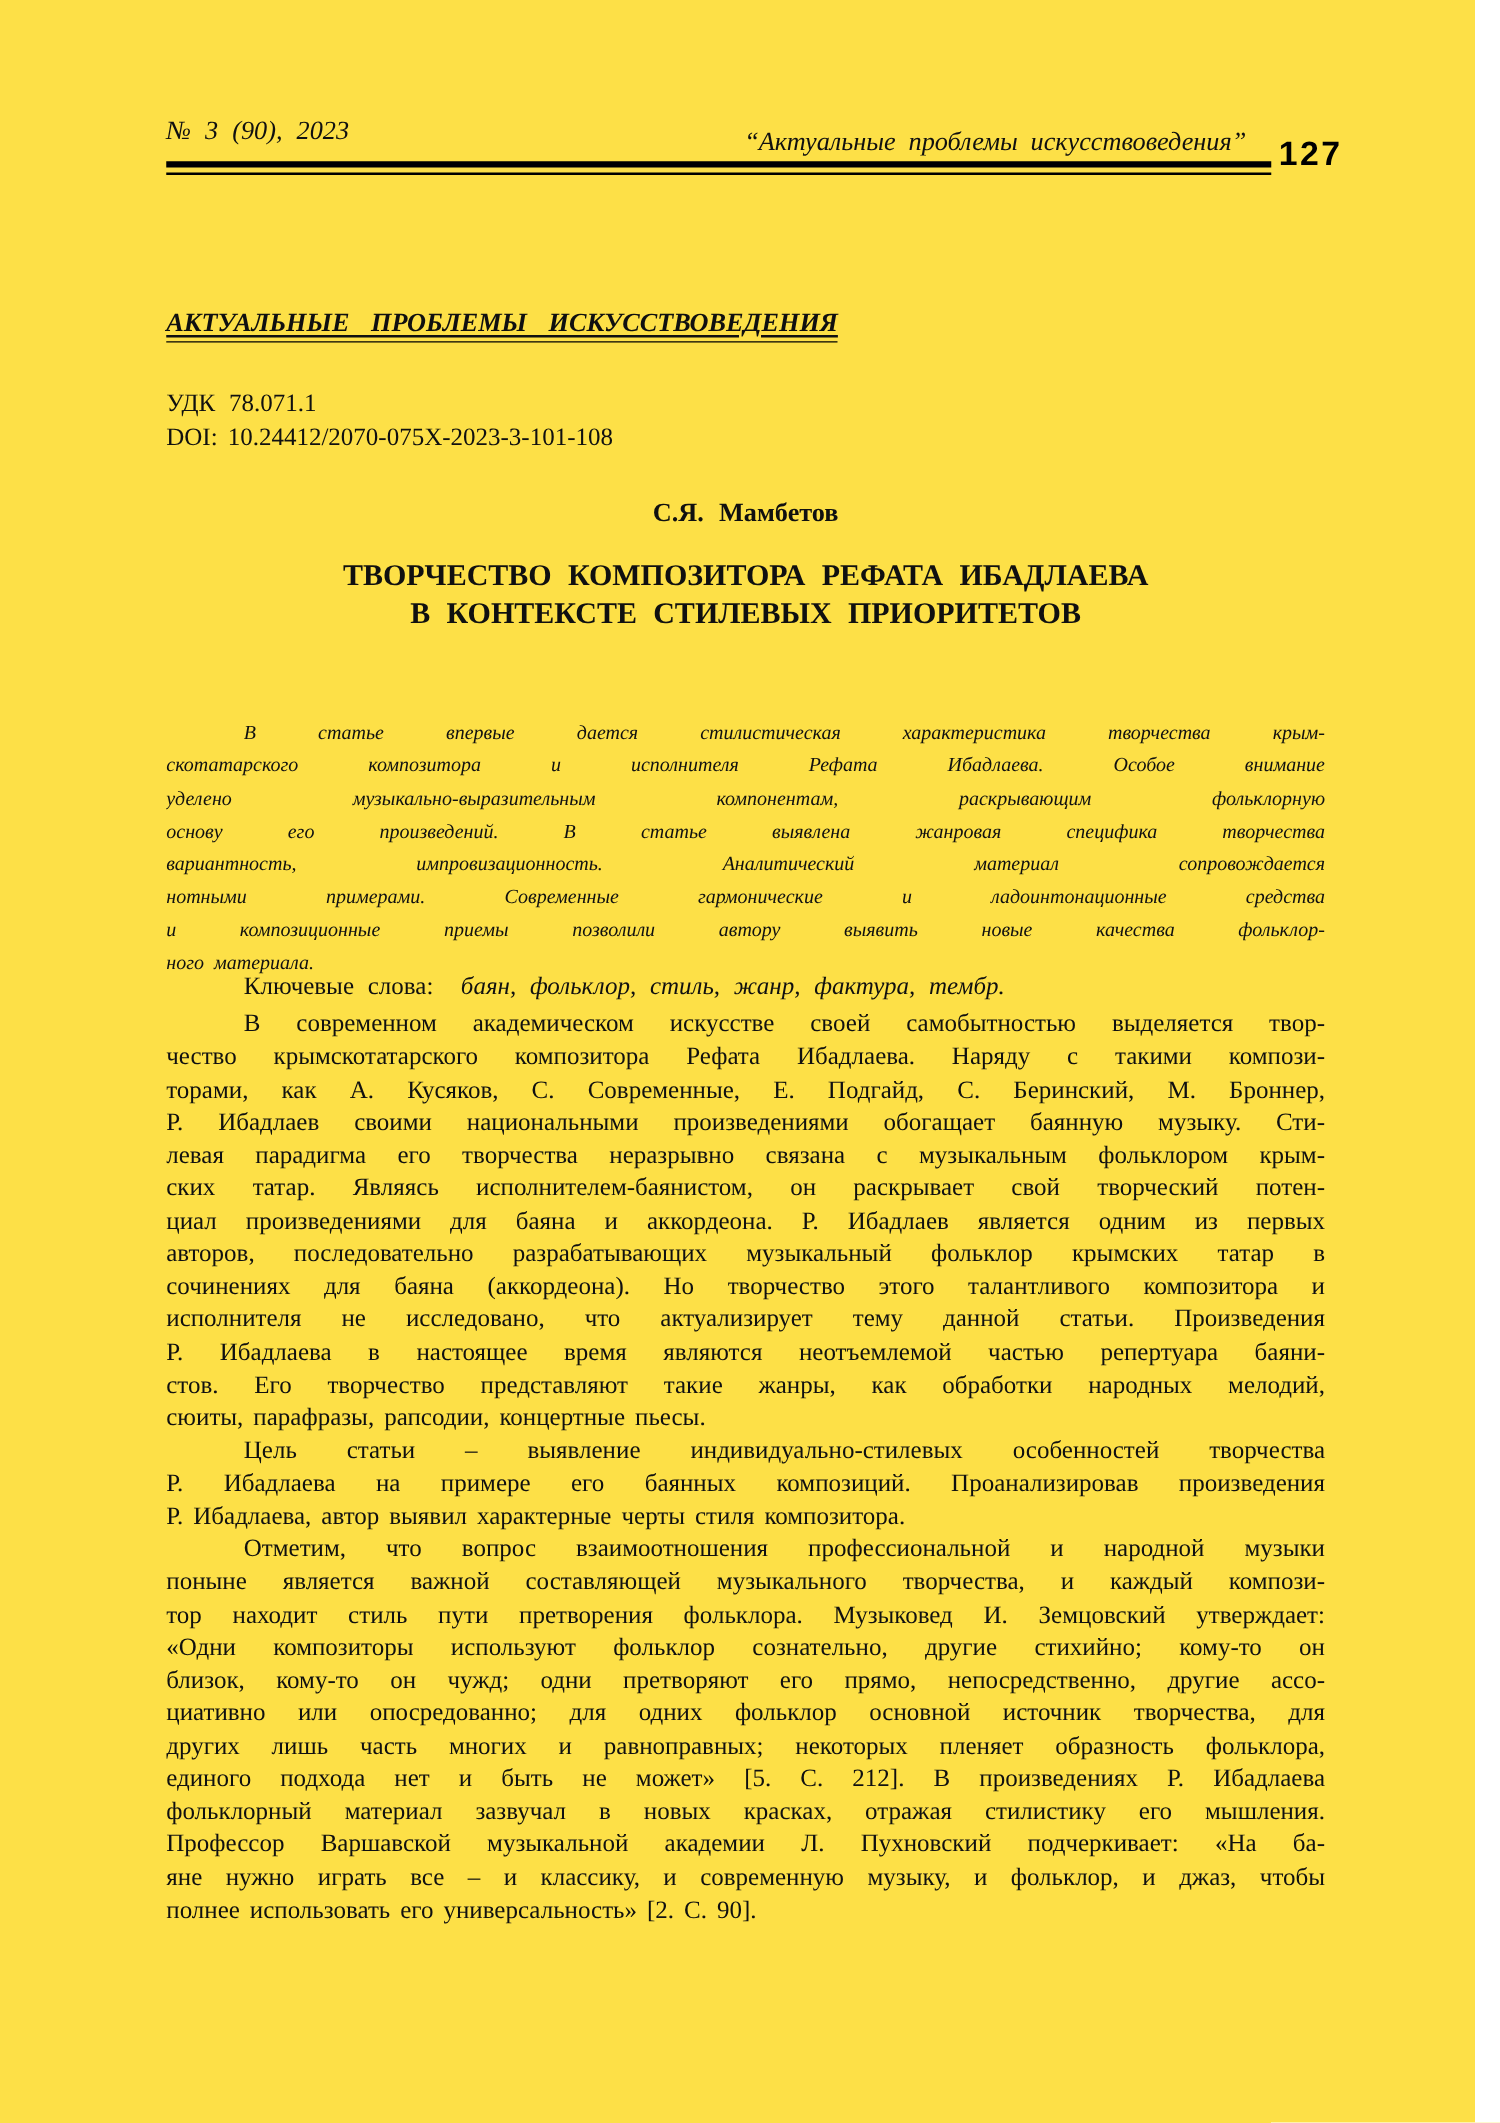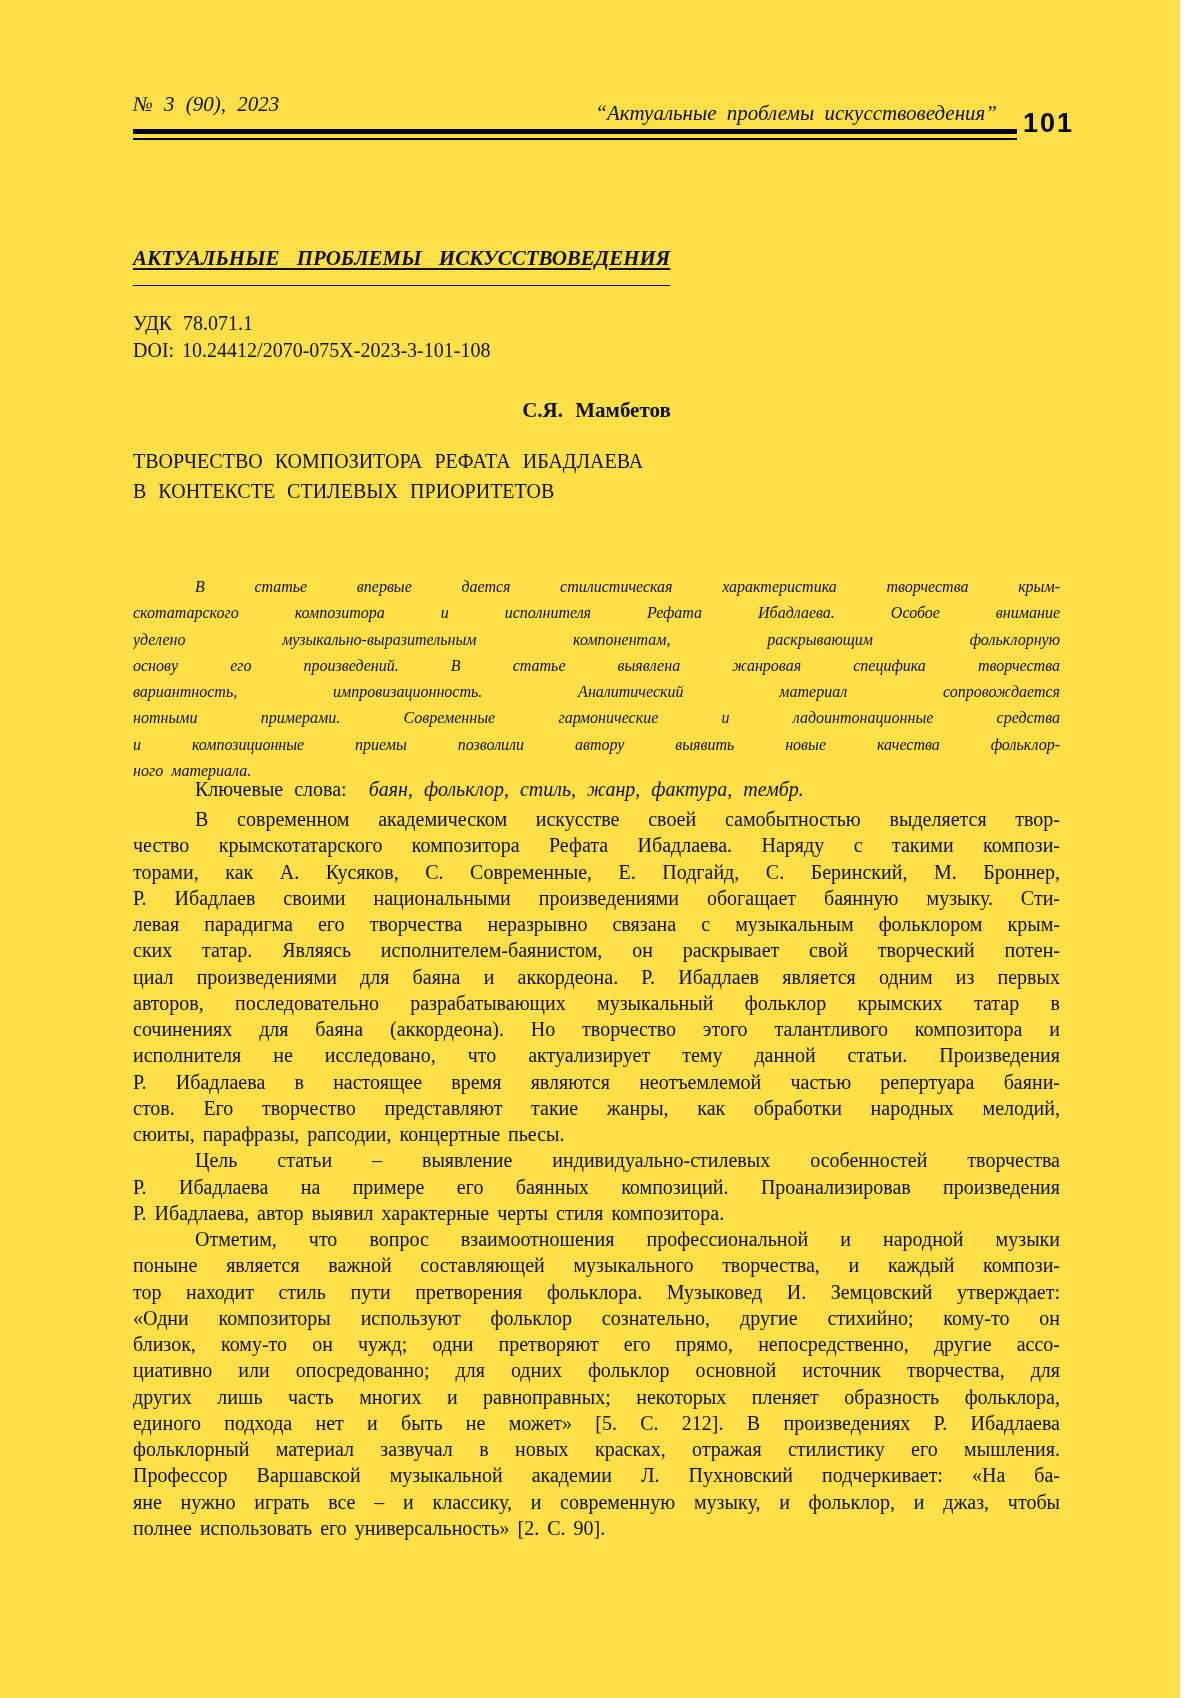--- a/index.html
+++ b/index.html
@@ -25,31 +25,31 @@
   .page-number {
     position: absolute; left: 1023px; top: 108px;
     font-family: "Liberation Sans", "DejaVu Sans", sans-serif;
     font-weight: bold; font-size: 27px; letter-spacing: 2px; color: #000;
   }
   .rubric {
     position: absolute; left: 133px; top: 246px;
     font-size: 21px; font-weight: bold; font-style: italic;
     word-spacing: 12px;
     text-decoration: underline; text-decoration-thickness: 1.5px; text-underline-offset: 3px;
-    border-bottom: 1.5px solid #000; padding-bottom: 14px;
+    border-bottom: 1.5px solid #000; padding-bottom: 2px;
   }
   .udc { position: absolute; left: 133px; top: 312px; font-size: 20px; word-spacing: 6px; }
   .doi { position: absolute; left: 133px; top: 339px; font-size: 20px; word-spacing: 3px; }
   .author {
     position: absolute; left: 133px; top: 398px; width: 927px;
     text-align: center; font-weight: bold; font-size: 21px; word-spacing: 7px;
   }
   .title {
     position: absolute; left: 133px; top: 446px; width: 927px;
-    font-weight: normal; font-size: 20px; line-height: 30px; word-spacing: 7px;
+    text-align: center; font-weight: bold; font-size: 24px; line-height: 30px; word-spacing: 7px;
   }
   .abstract {
     position: absolute; left: 133px; top: 538px; width: 927px;
     font-style: italic; font-size: 16px; line-height: 26.25px; word-spacing: 4px; margin-top: 36px;
   }
   .keywords {
     position: absolute; left: 133px; top: 776px; width: 927px; box-sizing: border-box;
     padding-left: 62px; font-size: 20px; line-height: 26.25px; word-spacing: 6px;
   }
   .kw-label { font-style: normal; margin-right: 10px; }
@@ -63,21 +63,21 @@
   .ln.last { text-align-last: left; }
 </style>
 </head>
 <body>
 
 <div class="page">
   <div class="header-issue">№ 3 (90), 2023</div>
   <div class="header-journal">“Актуальные проблемы искусствоведения”</div>
   <div class="rule-thick"></div>
   <div class="rule-thin"></div>
-  <div class="page-number">101</div>
+  <div class="page-number">127</div>
 
   <div class="rubric">АКТУАЛЬНЫЕ ПРОБЛЕМЫ ИСКУССТВОВЕДЕНИЯ</div>
 
   <div class="udc">УДК 78.071.1</div>
   <div class="doi">DOI: 10.24412/2070-075X-2023-3-101-108</div>
 
   <div class="author">С.Я. Мамбетов</div>
 
   <div class="title">
     <div>ТВОРЧЕСТВО КОМПОЗИТОРА РЕФАТА ИБАДЛАЕВА</div>

